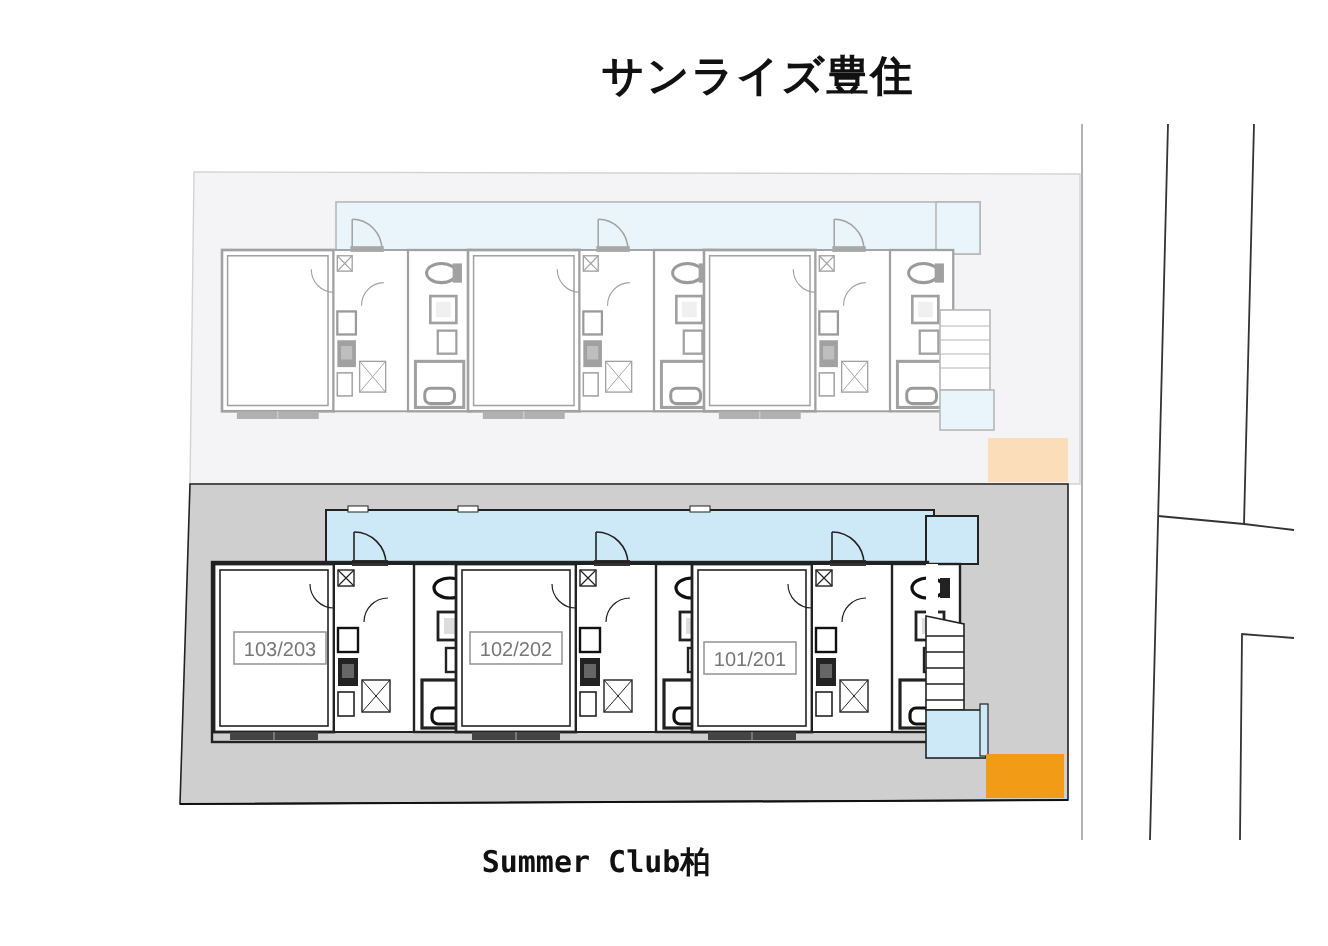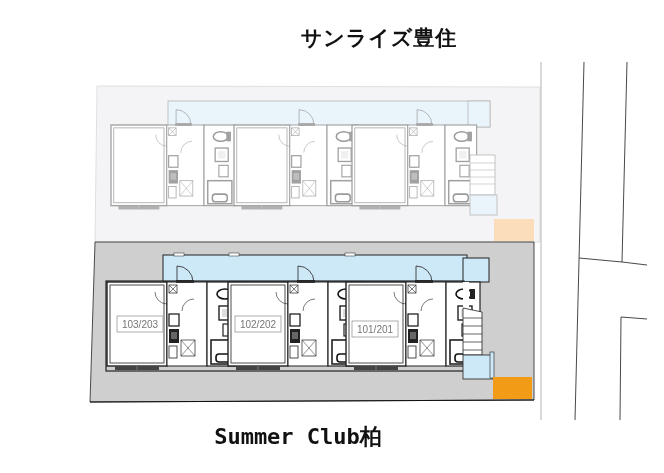--- a/index.html
+++ b/index.html
@@ -1,19 +1,19 @@
 <!DOCTYPE html>
 <html><head>
   <meta charset="utf-8">
   <style>
     html, body { margin:0; padding:0; background:#ffffff; }
     body { width:664px; height:473px; position:relative; overflow:hidden; font-family:"DejaVu Sans", sans-serif; }
     .title-top { position:absolute; left:0; width:664px; top:24px; text-align:center; font-size:21px; font-weight:bold; color:#111; letter-spacing:1px; padding-left:16px;margin-left:48px; }
     .title-top span { position:relative; left:-17px; }
-    .title-bottom { position:absolute; left:0; width:664px; top:422px; text-align:center; font-size:22px; font-weight:bold; color:#111; font-family:"DejaVu Sans Mono", monospace; }
+    .title-bottom { position:absolute; left:0; width:664px; top:422px; text-align:center; font-size:15px; font-weight:bold; color:#111; font-family:"DejaVu Sans Mono", monospace; }
     .title-bottom span { position:relative; left:-34px; }
     svg#plan { position:absolute; left:0; top:0; }
     .unit-label { font-family:"Liberation Sans", sans-serif; font-size:10px; fill:#777; }
   </style>
 </head>
 <body>
 
 <div class="title-top"><span>サンライズ豊住</span></div>
 
 <svg id="plan" width="664" height="473" viewBox="0 0 664 473">

